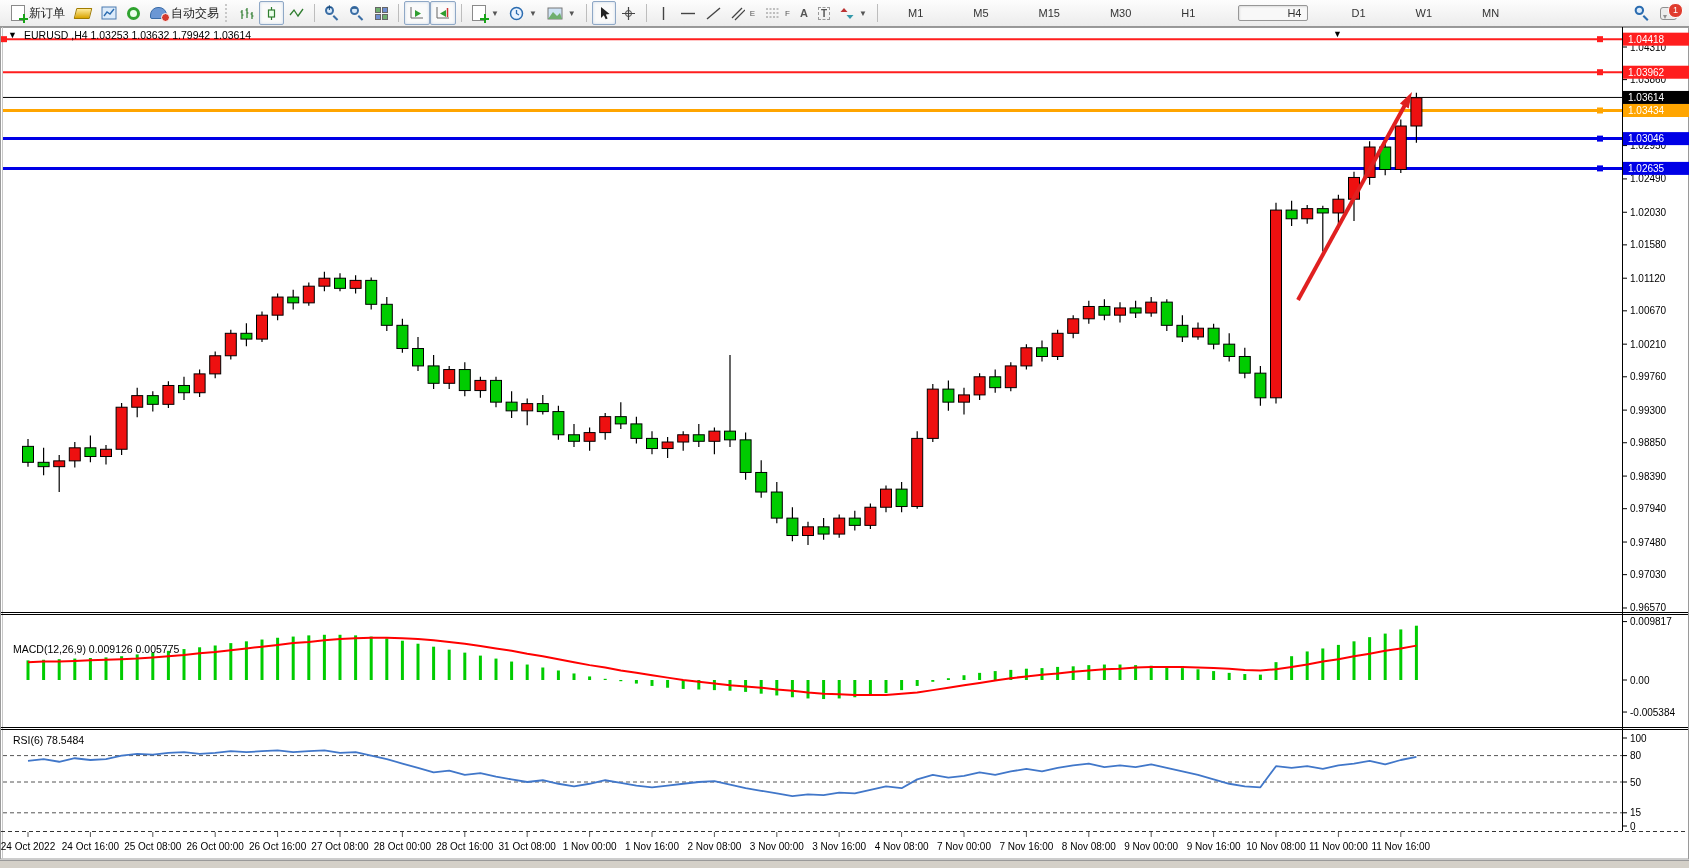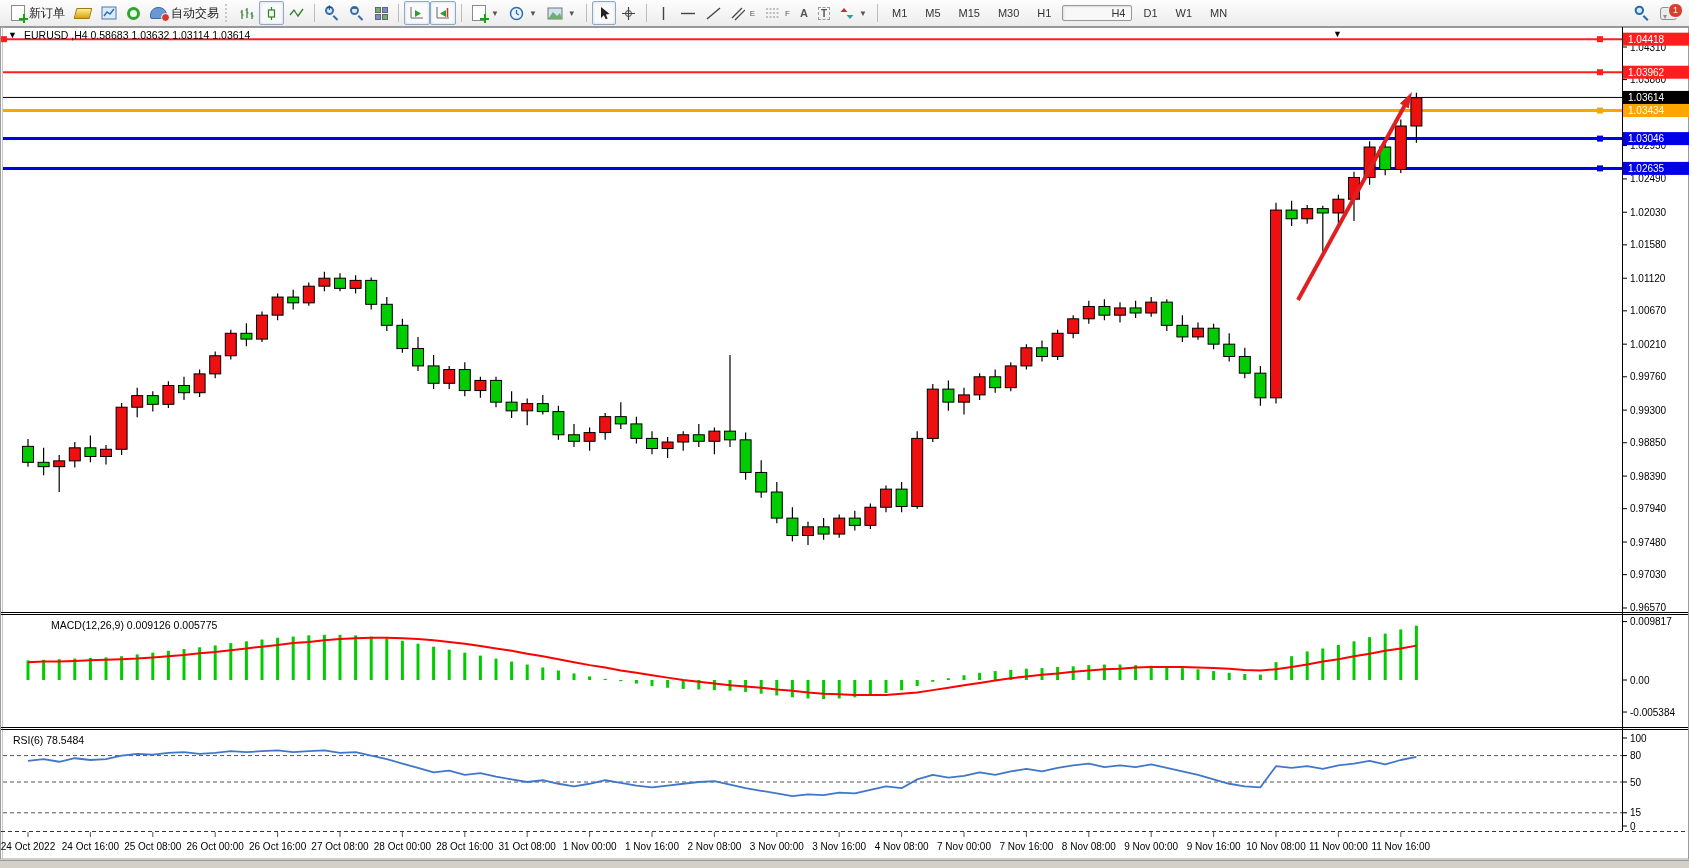--- a/index.html
+++ b/index.html
@@ -40,28 +40,28 @@
   .tile b{border:1px solid #666;box-sizing:border-box;}
   .bub{position:relative;width:15px;height:11px;background:#ececec;border:1px solid #8f8f8f;
     border-radius:3px;flex:none;margin-right:6px;}
   .bub::after{content:"";position:absolute;left:2px;bottom:-4px;border:4px solid transparent;
     border-top-color:#8f8f8f;border-left-width:2px;border-right-width:2px;}
   .badge{position:absolute;top:-5px;right:-7px;min-width:13px;height:13px;background:#e03c2e;
     color:#fff;font-size:9px;line-height:13px;text-align:center;border-radius:7px;border:1px solid #fff;}
   .ico{flex:none;display:block;}
   .tletter{font-size:11px;font-weight:bold;color:#555;}
   .tbox{font-size:10px;font-weight:bold;color:#555;border:1px dashed #999;padding:0 2px;}
-  .tf{padding:1px 6px;margin:0 2px;font-size:11px;color:#333;border:1px solid transparent;border-radius:2px;}
+  .tf{padding:1px 6px;margin:0 18px;font-size:11px;color:#333;border:1px solid transparent;border-radius:2px;}
   .tf.on{background:#f8f8f8;border-color:#979797;box-shadow:inset 1px 1px 2px #ddd;padding-left:48px;}
   #tb-right{margin-left:auto;display:flex;align-items:center;gap:10px;}
   
   #chart-area{position:absolute;left:0;top:27px;width:1689px;height:833px;background:#fff;}
   .ov-label{position:absolute;font-size:10.5px;color:#000;white-space:nowrap;}
   #price-title{left:24px;top:2px;}
-  #macd-label{left:13px;top:592px;margin-left:38px;}
+  #macd-label{left:13px;top:616px;}
   #rsi-label{left:13px;top:707px;}
   #statusbar{position:absolute;left:0;top:860px;width:1689px;height:8px;background:#d4d0c8;
     border-top:1px solid #9a9a9a;}
 </style>
 </head>
 <body>
 
 <div id="app">
 
   <div id="toolbar">
@@ -672,19 +672,19 @@
           <line x1="1213.6" y1="805" x2="1213.6" y2="810" stroke="#555"></line>
           <text x="1213.6" y="823" font-size="10" font-family="&quot;Liberation Sans&quot;,sans-serif" fill="#000" text-anchor="middle">9 Nov 16:00</text>
           <line x1="1276" y1="805" x2="1276" y2="810" stroke="#555"></line>
           <text x="1276" y="823" font-size="10" font-family="&quot;Liberation Sans&quot;,sans-serif" fill="#000" text-anchor="middle">10 Nov 08:00</text>
           <line x1="1338.3999999999999" y1="805" x2="1338.3999999999999" y2="810" stroke="#555"></line>
           <text x="1338.3999999999999" y="823" font-size="10" font-family="&quot;Liberation Sans&quot;,sans-serif" fill="#000" text-anchor="middle">11 Nov 00:00</text>
           <line x1="1400.8" y1="805" x2="1400.8" y2="810" stroke="#555"></line>
           <text x="1400.8" y="823" font-size="10" font-family="&quot;Liberation Sans&quot;,sans-serif" fill="#000" text-anchor="middle">11 Nov 16:00</text>
         </g>
       </svg>
-    <div class="ov-label" id="price-title">EURUSD ,H4  0.58683 1.03632 1.03114 1.03614</div>
+    <div class="ov-label" id="price-title">EURUSD ,H4  1.03253 1.03632 1.79942 1.03614</div>
     <div class="ov-label" id="macd-label">MACD(12,26,9) 0.009126 0.005775</div>
     <div class="ov-label" id="rsi-label">RSI(6) 78.5484</div>
   </div>
 
   <div id="statusbar"></div>
 </div>
 
 </body></html>

